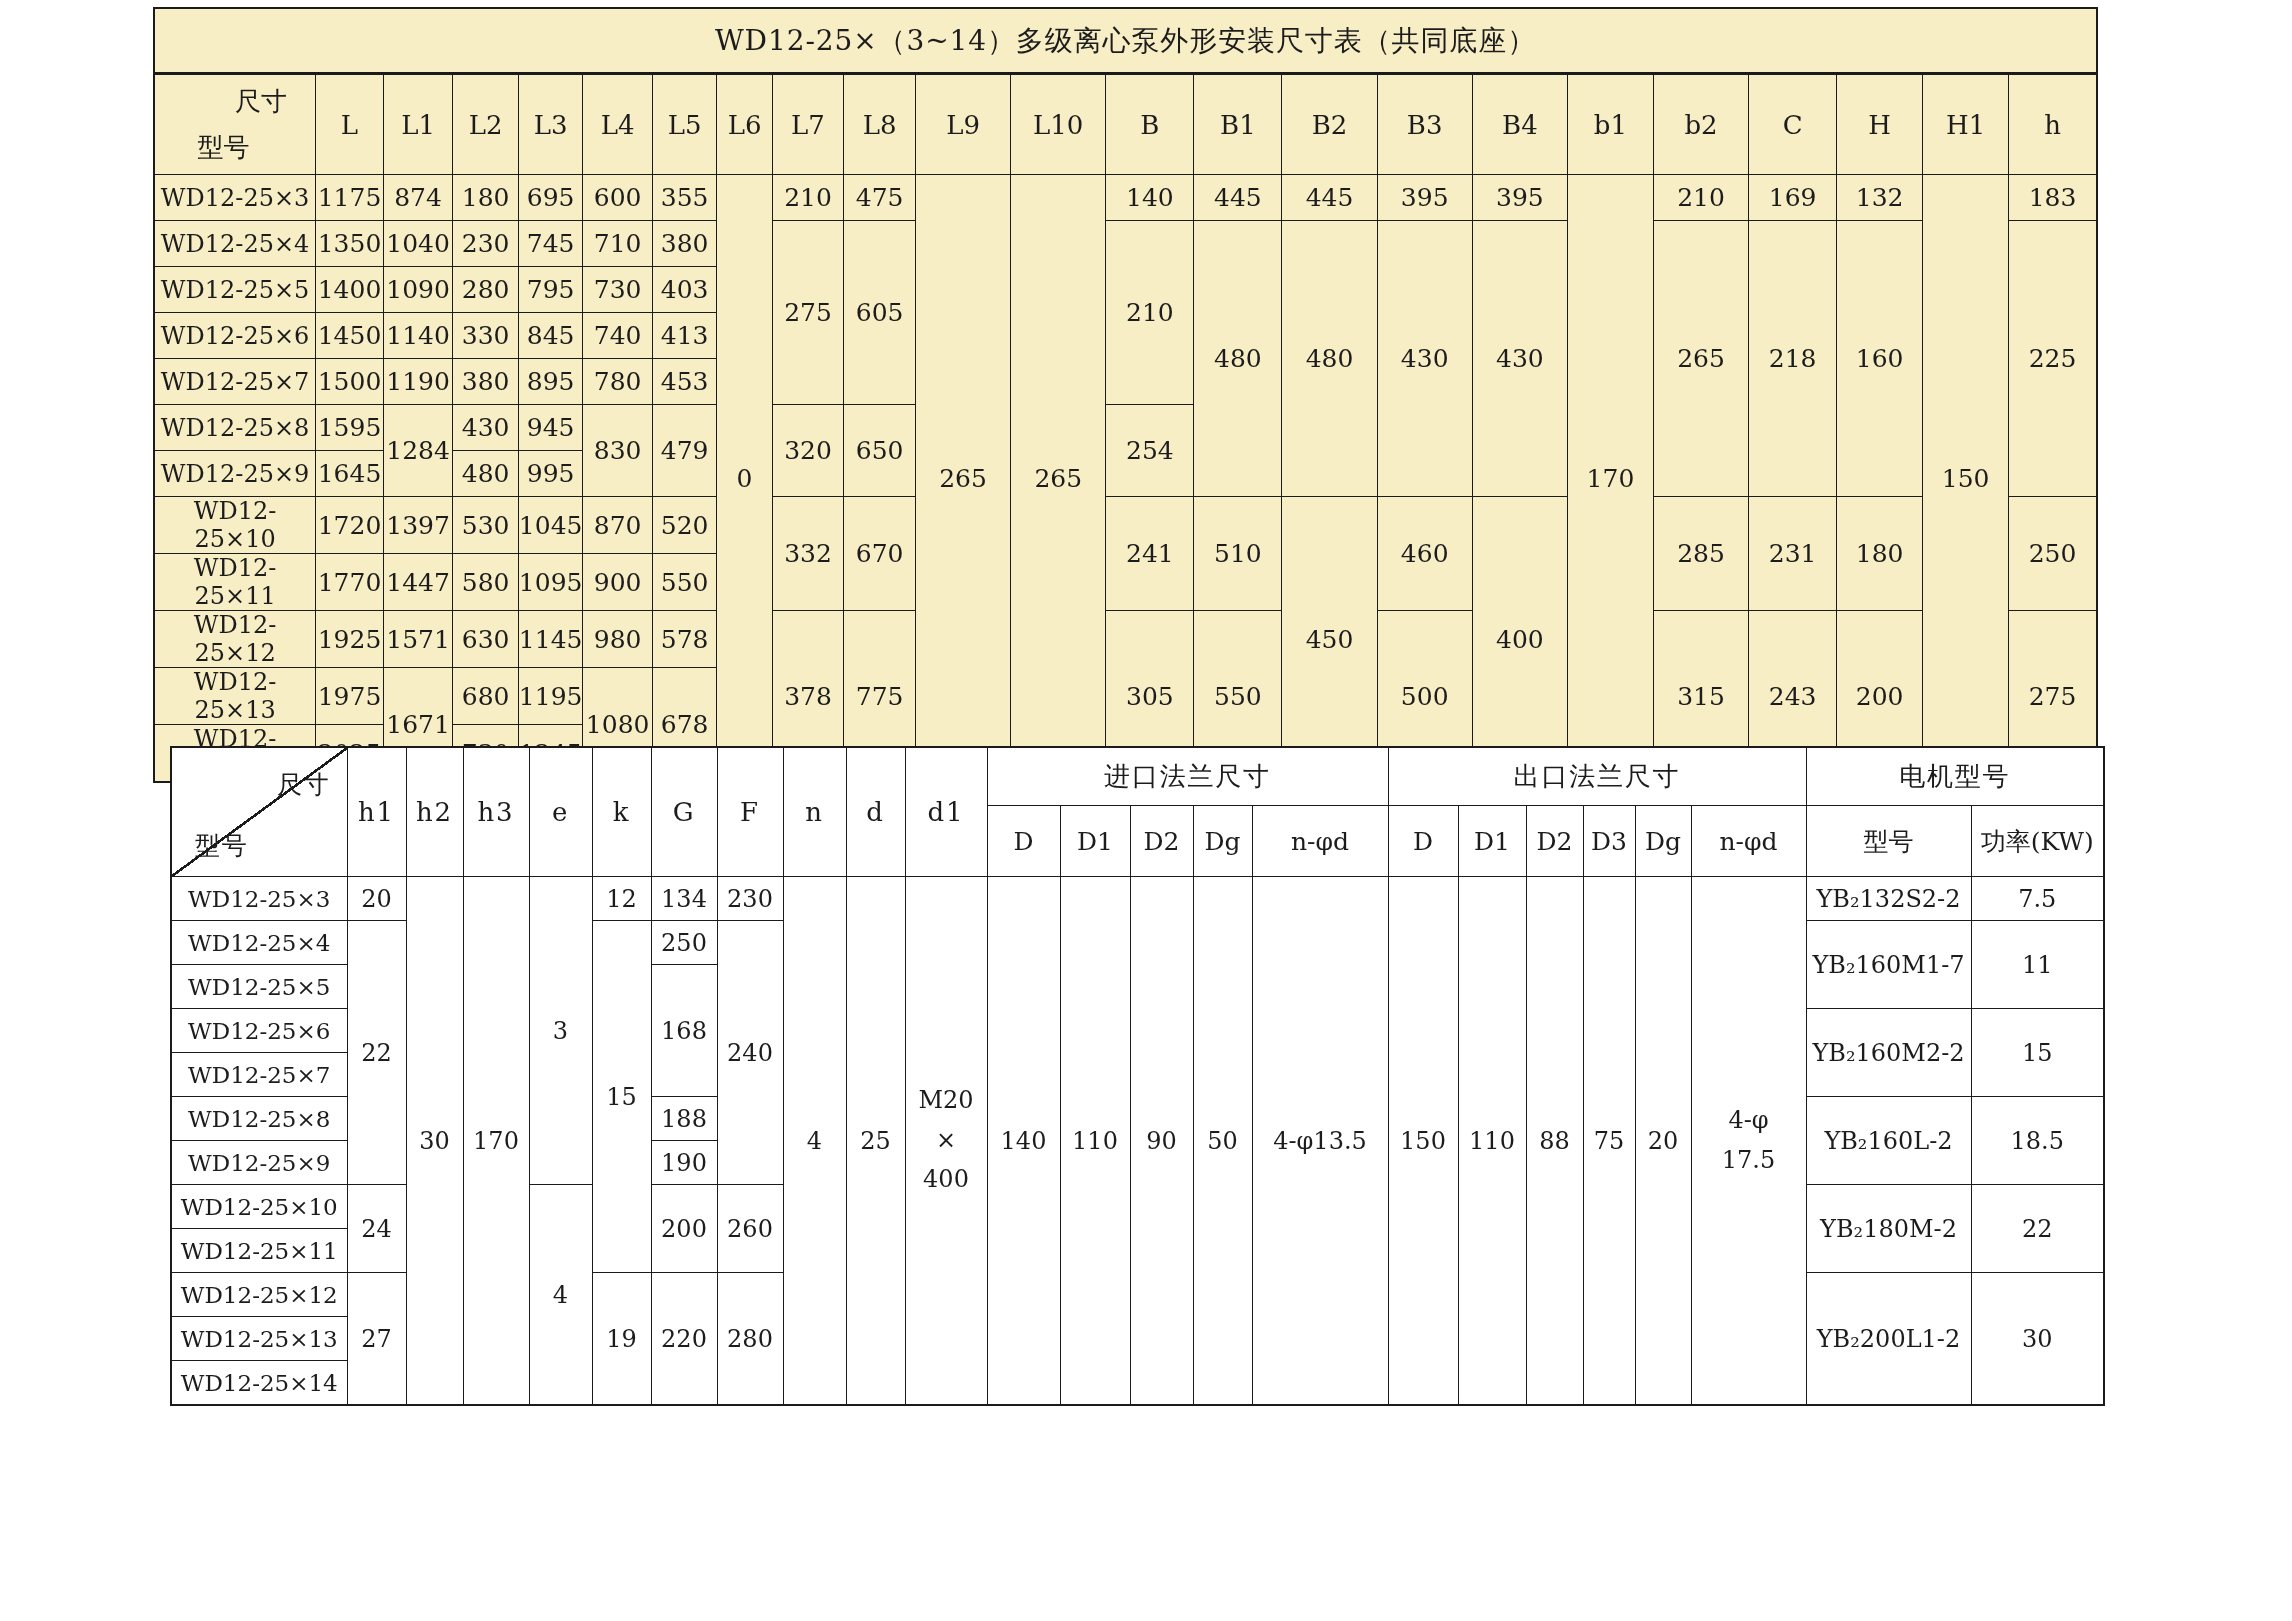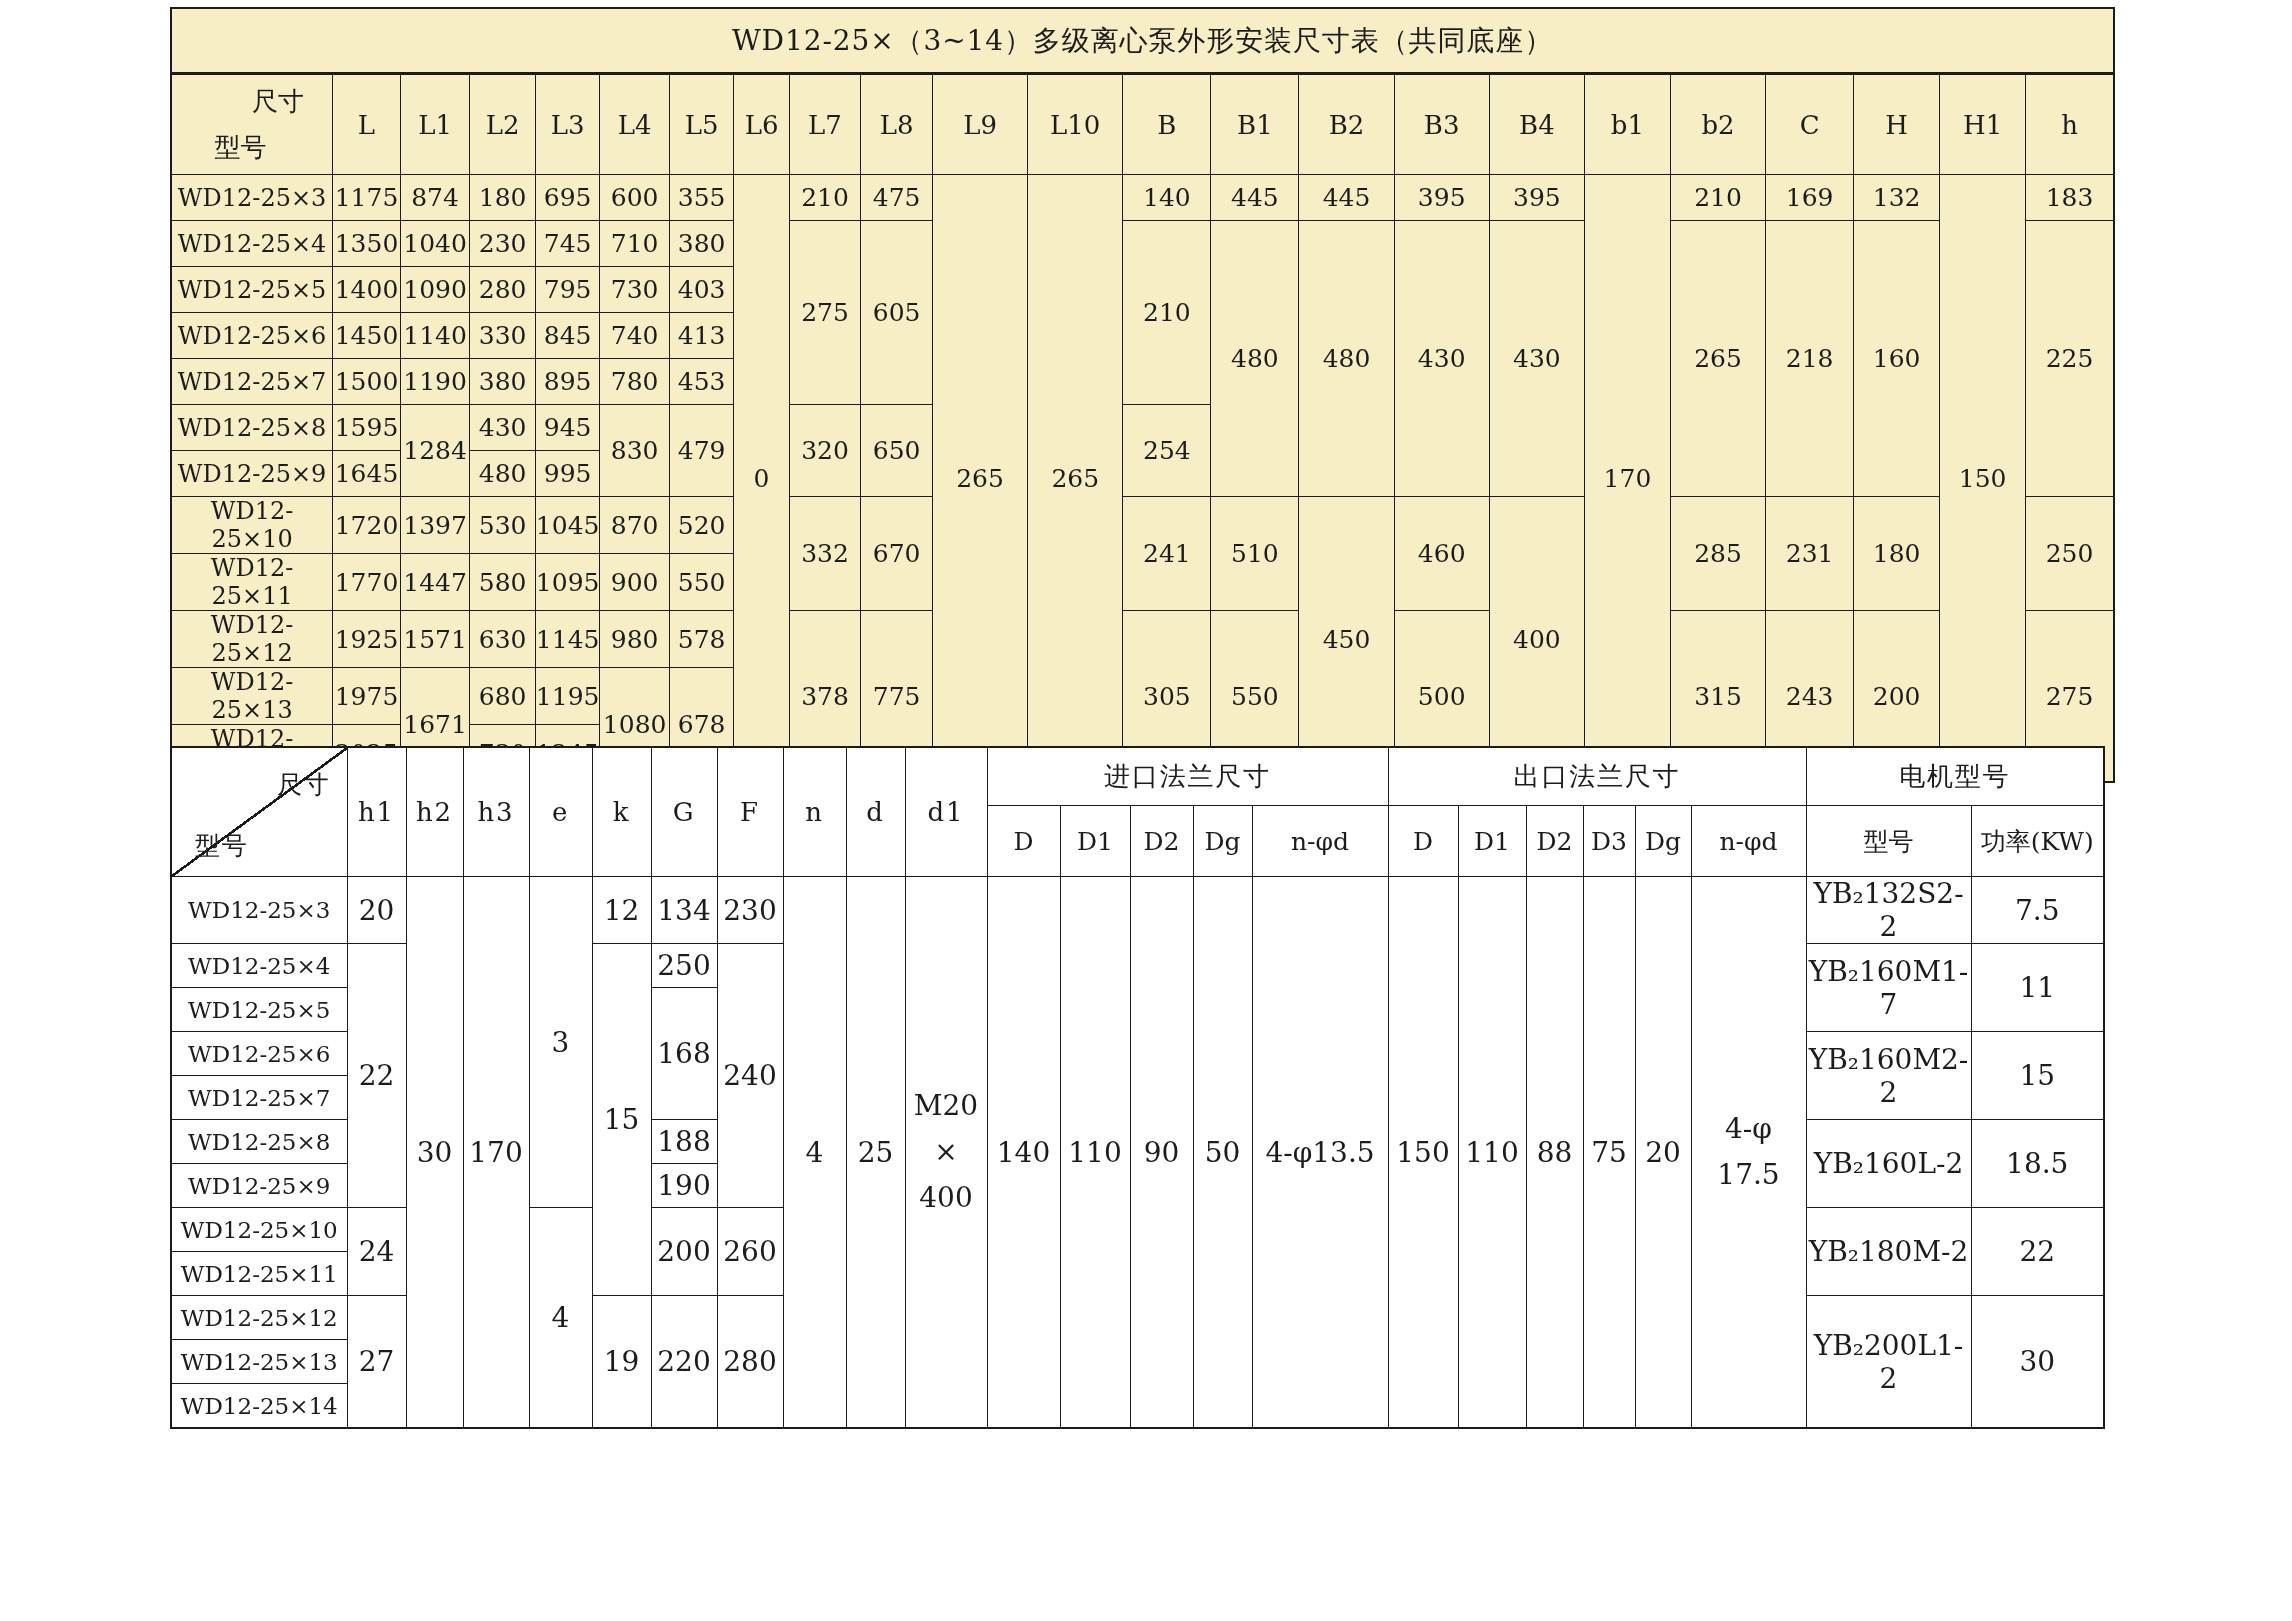--- a/index.html
+++ b/index.html
@@ -2,33 +2,33 @@
 <html style="font-size:14.3px"><head>
 <meta charset="utf-8">
 <style>
   html,body{margin:0;padding:0;background:#ffffff;}
   body{width:2293px;height:1621px;overflow:hidden;position:relative;
        font-family:"DejaVu Serif","Liberation Serif",serif;color:#1c1c1c;}
   table{border-collapse:collapse;table-layout:fixed;position:absolute;}
   th,td{border:1.8px solid #1b1b1b;text-align:center;vertical-align:middle;
         padding:0;font-weight:normal;overflow:hidden;}
   
-  .t1{left:170px;top:7.2px;width:1945px;background:#f7eec6;border:2.7px solid #1b1b1b;}
+  .t1{left:153px;top:7.2px;width:1945px;background:#f7eec6;border:2.7px solid #1b1b1b;}
   .t1 .title-row th{height:63px;font-size:28px;letter-spacing:0.9px;border-bottom:3.6px solid #1b1b1b;}
   .t1 .head-row th{height:99px;font-size:26px;}
   .t1 tbody td{height:45px;font-size:25px;}
   .t1 .model{font-size:24px;}
   .corner-plain{display:flex;flex-direction:column;justify-content:center;gap:10.7px;height:100%;}
   .corner-plain .cn-top{margin-left:52px;}
   .corner-plain .cn-bot{margin-right:23px;}
   
   .t2{left:170px;top:746px;width:1933px;background:#ffffff;border:2.7px solid #1b1b1b;}
   .t2 .group-row th{height:57px;font-size:26px;letter-spacing:1.8px;}
   .t2 .sub-row th{height:70px;font-size:25px;}
-  .t2 tbody td{height:43px;font-size:28px;}
+  .t2 tbody td{height:43px;font-size:24px;}
   .t2 .model{font-size:23px;}
   .pre{white-space:pre-line;line-height:1.65;}
   .corner-diag{position:relative;height:100%;}
   .corner-diag .diag{position:absolute;inset:0;
      background:linear-gradient(to bottom right,
        transparent calc(50% - 1.3px),#1b1b1b calc(50% - 1.3px),
        #1b1b1b calc(50% + 1.3px),transparent calc(50% + 1.3px));}
   .corner-diag .cn-top{position:absolute;top:19.7px;right:16px;font-size:25px;}
   .corner-diag .cn-bot{position:absolute;bottom:14.3px;left:23px;font-size:25px;}
 </style>

